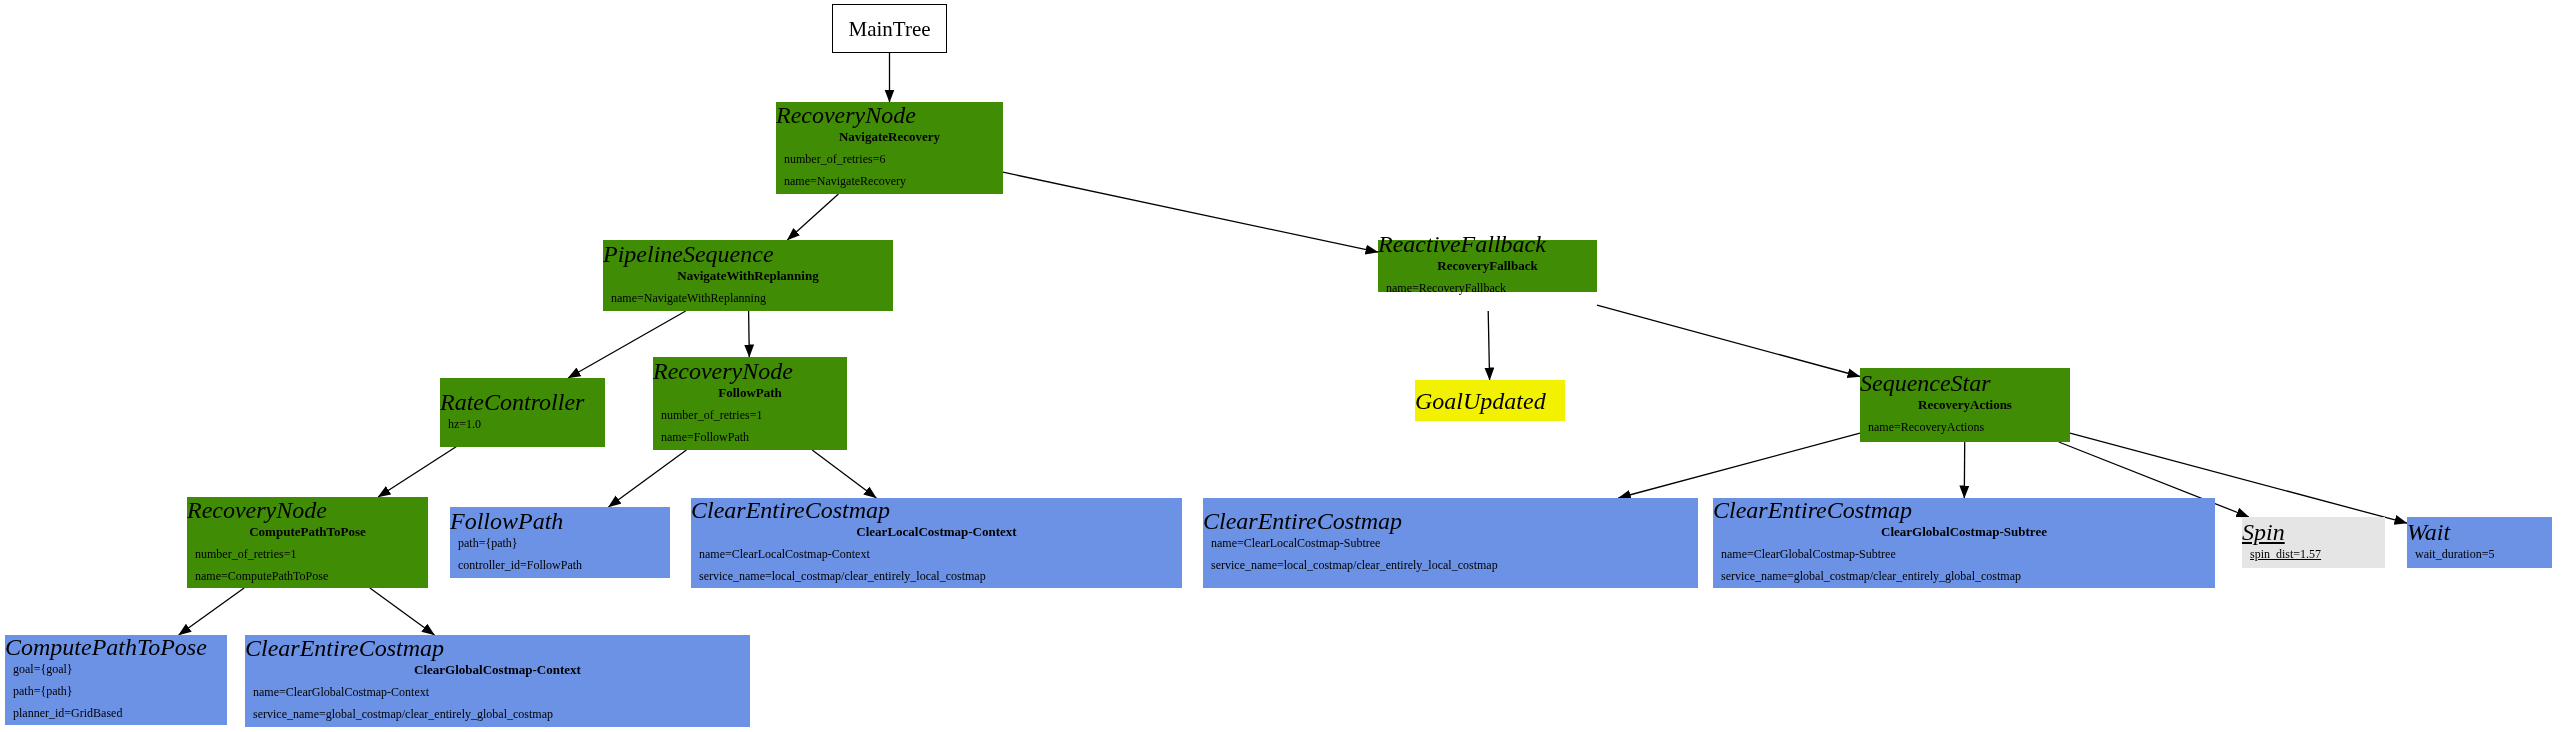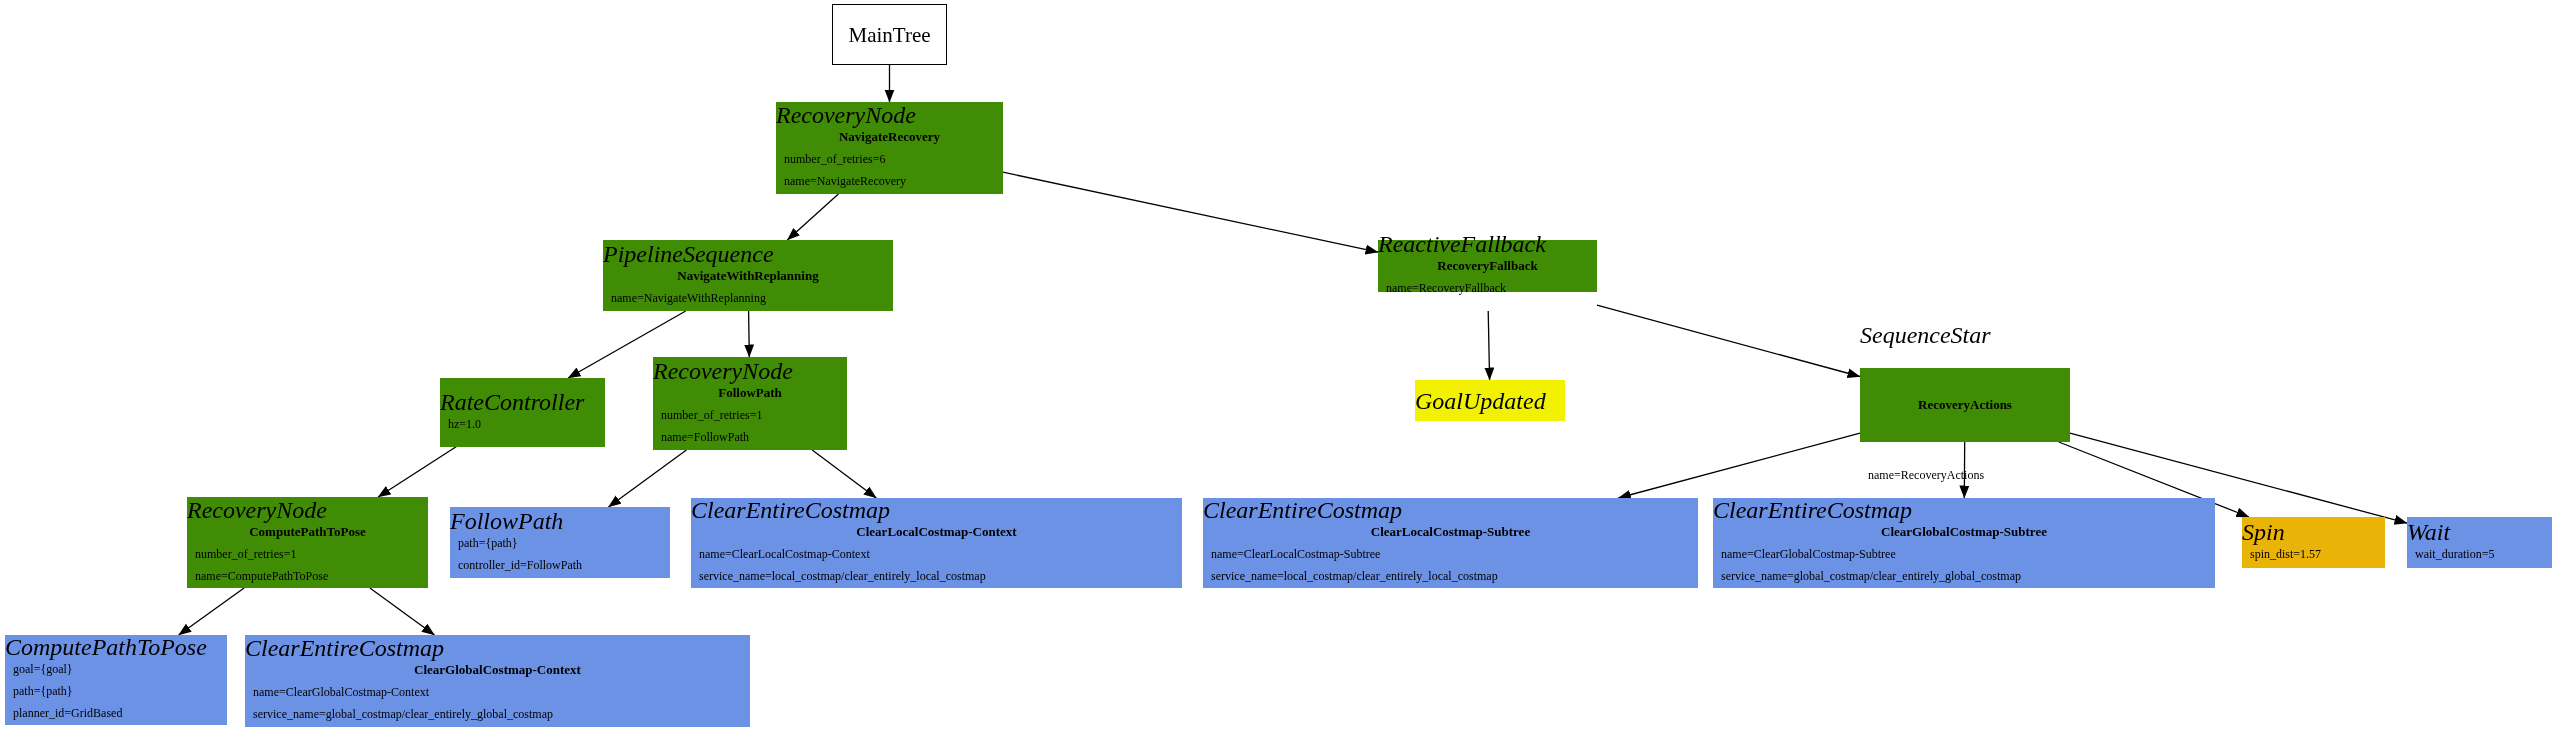--- a/index.html
+++ b/index.html
@@ -53,21 +53,21 @@
       <line x1="244.1" y1="588.0" x2="178.7" y2="635.0" stroke="#000000" stroke-width="1.3" marker-end="url(#arrow)"></line>
       <line x1="369.9" y1="588.0" x2="434.4" y2="635.0" stroke="#000000" stroke-width="1.3" marker-end="url(#arrow)"></line>
       <line x1="1488.2" y1="311.0" x2="1489.6" y2="380.0" stroke="#000000" stroke-width="1.3" marker-end="url(#arrow)"></line>
       <line x1="1597.0" y1="305.2" x2="1860.0" y2="376.5" stroke="#000000" stroke-width="1.3" marker-end="url(#arrow)"></line>
       <line x1="1860.0" y1="433.2" x2="1618.3" y2="498.0" stroke="#000000" stroke-width="1.3" marker-end="url(#arrow)"></line>
       <line x1="1964.7" y1="442.0" x2="1964.3" y2="498.0" stroke="#000000" stroke-width="1.3" marker-end="url(#arrow)"></line>
       <line x1="2058.8" y1="442.0" x2="2248.9" y2="517.0" stroke="#000000" stroke-width="1.3" marker-end="url(#arrow)"></line>
       <line x1="2070.0" y1="433.1" x2="2407.0" y2="523.1" stroke="#000000" stroke-width="1.3" marker-end="url(#arrow)"></line>
     </svg>
   <div id="node-layer">
-      <div class="bt-node kind-root" style="left: 832px; top: 4px; width: 115px; height: 61px; background: rgb(255, 255, 255); border-color: rgb(0, 0, 0);">
+      <div class="bt-node kind-root" style="left: 832px; top: 4px; width: 115px; height: 49px; background: rgb(255, 255, 255); border-color: rgb(0, 0, 0);">
         <div class="node-root-label">MainTree</div>
       </div>
       <div class="bt-node kind-control" style="left: 776px; top: 102px; width: 227px; height: 92px; background: rgb(65, 140, 5);">
         <div class="node-class">RecoveryNode</div>
         <div class="node-title">NavigateRecovery</div>
         <div class="node-attr">number_of_retries=6</div>
         <div class="node-attr">name=NavigateRecovery</div>
       </div>
       <div class="bt-node kind-control" style="left: 603px; top: 240px; width: 290px; height: 71px; background: rgb(65, 140, 5);">
         <div class="node-class">PipelineSequence</div>
@@ -85,21 +85,21 @@
       </div>
       <div class="bt-node kind-control" style="left: 653px; top: 357px; width: 194px; height: 93px; background: rgb(65, 140, 5);">
         <div class="node-class">RecoveryNode</div>
         <div class="node-title">FollowPath</div>
         <div class="node-attr">number_of_retries=1</div>
         <div class="node-attr">name=FollowPath</div>
       </div>
       <div class="bt-node kind-condition" style="left: 1415px; top: 380px; width: 150px; height: 41px; background: rgb(242, 242, 0);">
         <div class="node-class">GoalUpdated</div>
       </div>
-      <div class="bt-node kind-control" style="left: 1860px; top: 368px; width: 210px; height: 74px; background: rgb(65, 140, 5); gap: 48px;">
+      <div class="bt-node kind-control" style="left: 1860px; top: 368px; width: 210px; height: 74px; background: rgb(65, 140, 5);">
         <div class="node-class">SequenceStar</div>
         <div class="node-title">RecoveryActions</div>
         <div class="node-attr">name=RecoveryActions</div>
       </div>
       <div class="bt-node kind-control" style="left: 187px; top: 497px; width: 241px; height: 91px; background: rgb(65, 140, 5);">
         <div class="node-class">RecoveryNode</div>
         <div class="node-title">ComputePathToPose</div>
         <div class="node-attr">number_of_retries=1</div>
         <div class="node-attr">name=ComputePathToPose</div>
       </div>
@@ -109,31 +109,30 @@
         <div class="node-attr">controller_id=FollowPath</div>
       </div>
       <div class="bt-node kind-action" style="left: 691px; top: 498px; width: 491px; height: 90px; background: rgb(108, 146, 230);">
         <div class="node-class">ClearEntireCostmap</div>
         <div class="node-title">ClearLocalCostmap-Context</div>
         <div class="node-attr">name=ClearLocalCostmap-Context</div>
         <div class="node-attr">service_name=local_costmap/clear_entirely_local_costmap</div>
       </div>
       <div class="bt-node kind-action" style="left: 1203px; top: 498px; width: 495px; height: 90px; background: rgb(108, 146, 230);">
         <div class="node-class">ClearEntireCostmap</div>
-        <div class="node-title">ClearLocalCostmap-Subtree</div>
         <div class="node-attr">name=ClearLocalCostmap-Subtree</div>
         <div class="node-attr">service_name=local_costmap/clear_entirely_local_costmap</div>
       </div>
       <div class="bt-node kind-action" style="left: 1713px; top: 498px; width: 502px; height: 90px; background: rgb(108, 146, 230);">
         <div class="node-class">ClearEntireCostmap</div>
         <div class="node-title">ClearGlobalCostmap-Subtree</div>
         <div class="node-attr">name=ClearGlobalCostmap-Subtree</div>
         <div class="node-attr">service_name=global_costmap/clear_entirely_global_costmap</div>
       </div>
-      <div class="bt-node kind-action" style="left: 2242px; top: 517px; width: 143px; height: 51px; background: #eab308;">
+      <div class="bt-node kind-action" style="left: 2242px; top: 517px; width: 143px; height: 51px; background: #e5e5e5; text-decoration: underline;">
         <div class="node-class">Spin</div>
         <div class="node-attr">spin_dist=1.57</div>
       </div>
       <div class="bt-node kind-action" style="left: 2407px; top: 517px; width: 145px; height: 51px; background: rgb(108, 146, 230);">
         <div class="node-class">Wait</div>
         <div class="node-attr">wait_duration=5</div>
       </div>
       <div class="bt-node kind-action" style="left: 5px; top: 635px; width: 222px; height: 90px; background: rgb(108, 146, 230);">
         <div class="node-class">ComputePathToPose</div>
         <div class="node-attr">goal={goal}</div>

